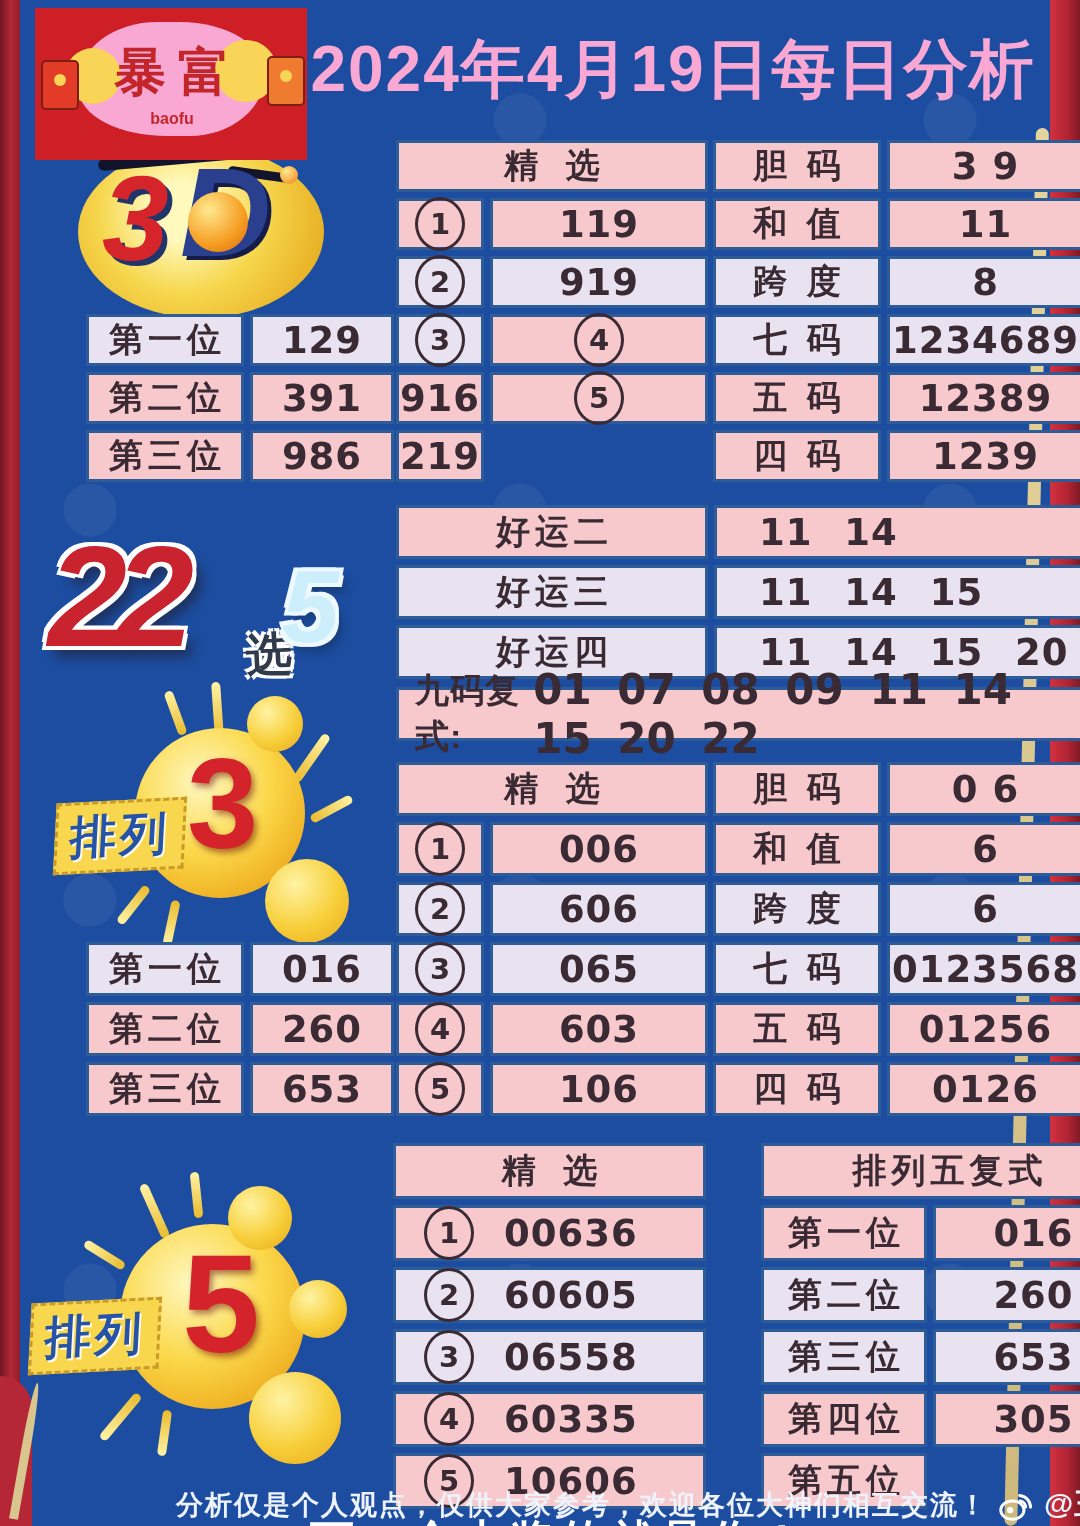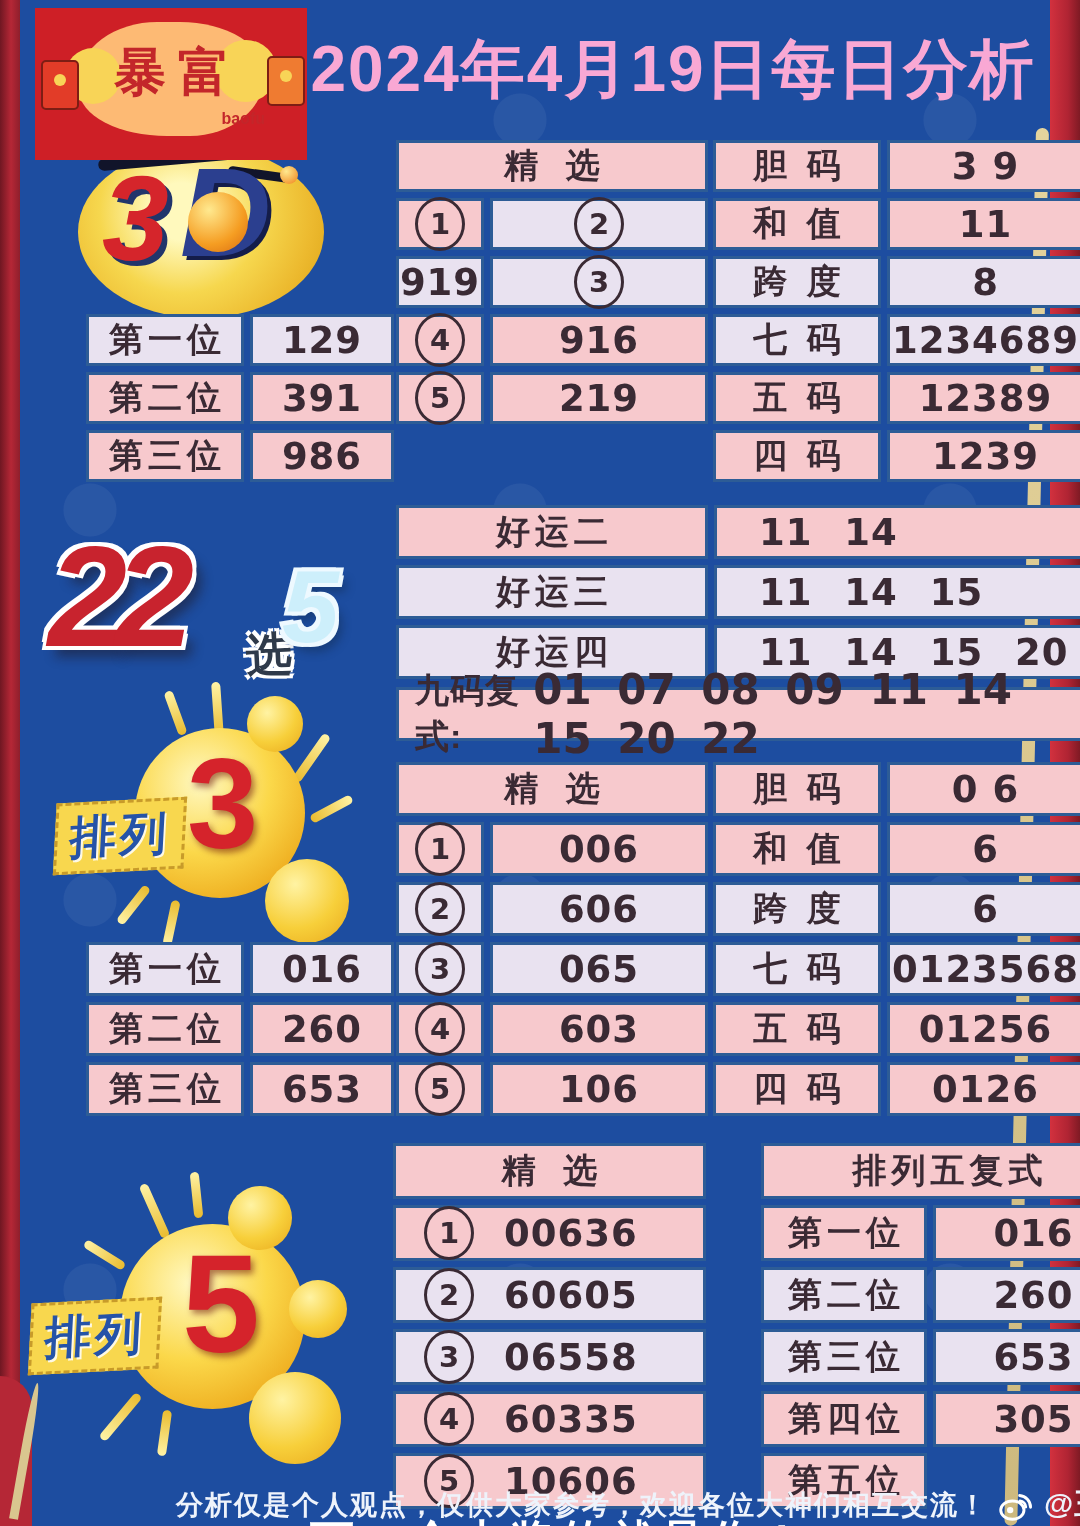--- a/index.html
+++ b/index.html
@@ -25,27 +25,27 @@
     background:linear-gradient(90deg,#d2313e,#b02433 60%,#7f1a24);}
   .tan-right{position:absolute;right:31px;top:128px;width:13px;height:1398px;z-index:1;
     background:linear-gradient(180deg,#e5d49d,#cdb97e);
     transform:rotate(1.3deg);transform-origin:top center;border-radius:8px;}
   .corner-bl{position:absolute;left:0;bottom:0;width:32px;height:150px;z-index:1;
     background:#b52736;border-top-right-radius:70px;}
   .corner-bl::after{content:"";position:absolute;right:2px;top:6px;width:9px;height:138px;
     background:#d9c68f;border-radius:60% 60% 0 0;transform:rotate(10deg);}
   
   .banner{position:absolute;left:35px;top:8px;width:272px;height:152px;background:#ce1f26;z-index:3;}
-  .cloud{position:absolute;left:44px;top:14px;width:186px;height:114px;background:#fdba74;
+  .cloud{position:absolute;left:44px;top:14px;width:186px;height:114px;background:#f9a8d4;
     border-radius:48% 52% 46% 54% / 58% 52% 62% 46%;}
   .cloud::before{content:"";position:absolute;left:-14px;top:26px;width:56px;height:56px;border-radius:50%;background:#f8d457;}
   .cloud::after{content:"";position:absolute;right:-12px;top:18px;width:62px;height:62px;border-radius:50%;background:#f8d457;}
   .brand-chars{position:relative;z-index:2;text-align:center;margin-top:16px;
     font-size:52px;font-weight:900;color:#c3262a;letter-spacing:12px;text-indent:12px;}
-  .pinyin{position:absolute;z-index:2;bottom:8px;left:0;width:100%;display:flex;justify-content:flex-end;
+  .pinyin{position:absolute;z-index:2;bottom:8px;left:0;width:100%;display:flex;justify-content:center;
     color:#c3262a;font-size:16px;font-weight:700;}
   .env{position:absolute;width:34px;height:46px;border-radius:5px;border:2px solid #7d1d14;}
   .env::after{content:"";position:absolute;left:50%;top:12px;width:12px;height:12px;margin-left:-6px;border-radius:50%;background:#f8d457;}
   .env-l{left:6px;top:52px;background:#e23c28;}
   .env-r{right:2px;top:48px;background:#ef7b31;}
   
   .title{position:absolute;left:303px;top:26px;width:740px;margin:0;text-align:center;z-index:3;
     font-size:64px;font-weight:800;color:#f9a8d4;letter-spacing:2px;}
   
   .tbl{position:absolute;display:grid;gap:6px;z-index:4;padding-left:48px;}
@@ -178,20 +178,21 @@
     <span class="tD">D</span>
     <div class="oball"></div>
     <div class="odot"></div>
   </div>
 
   <div class="tbl d3-picks">
     <div class="cell pink span2 cn sp8">精 选</div>
     <div class="cell pink">
         <span class="cnum">1</span>
       </div>
+    <div class="cell pink val">119</div>
     <div class="cell lav">
         <span class="cnum">2</span>
       </div>
     <div class="cell lav val">919</div>
     <div class="cell lav">
         <span class="cnum">3</span>
       </div>
     <div class="cell pink">
         <span class="cnum">4</span>
       </div>

